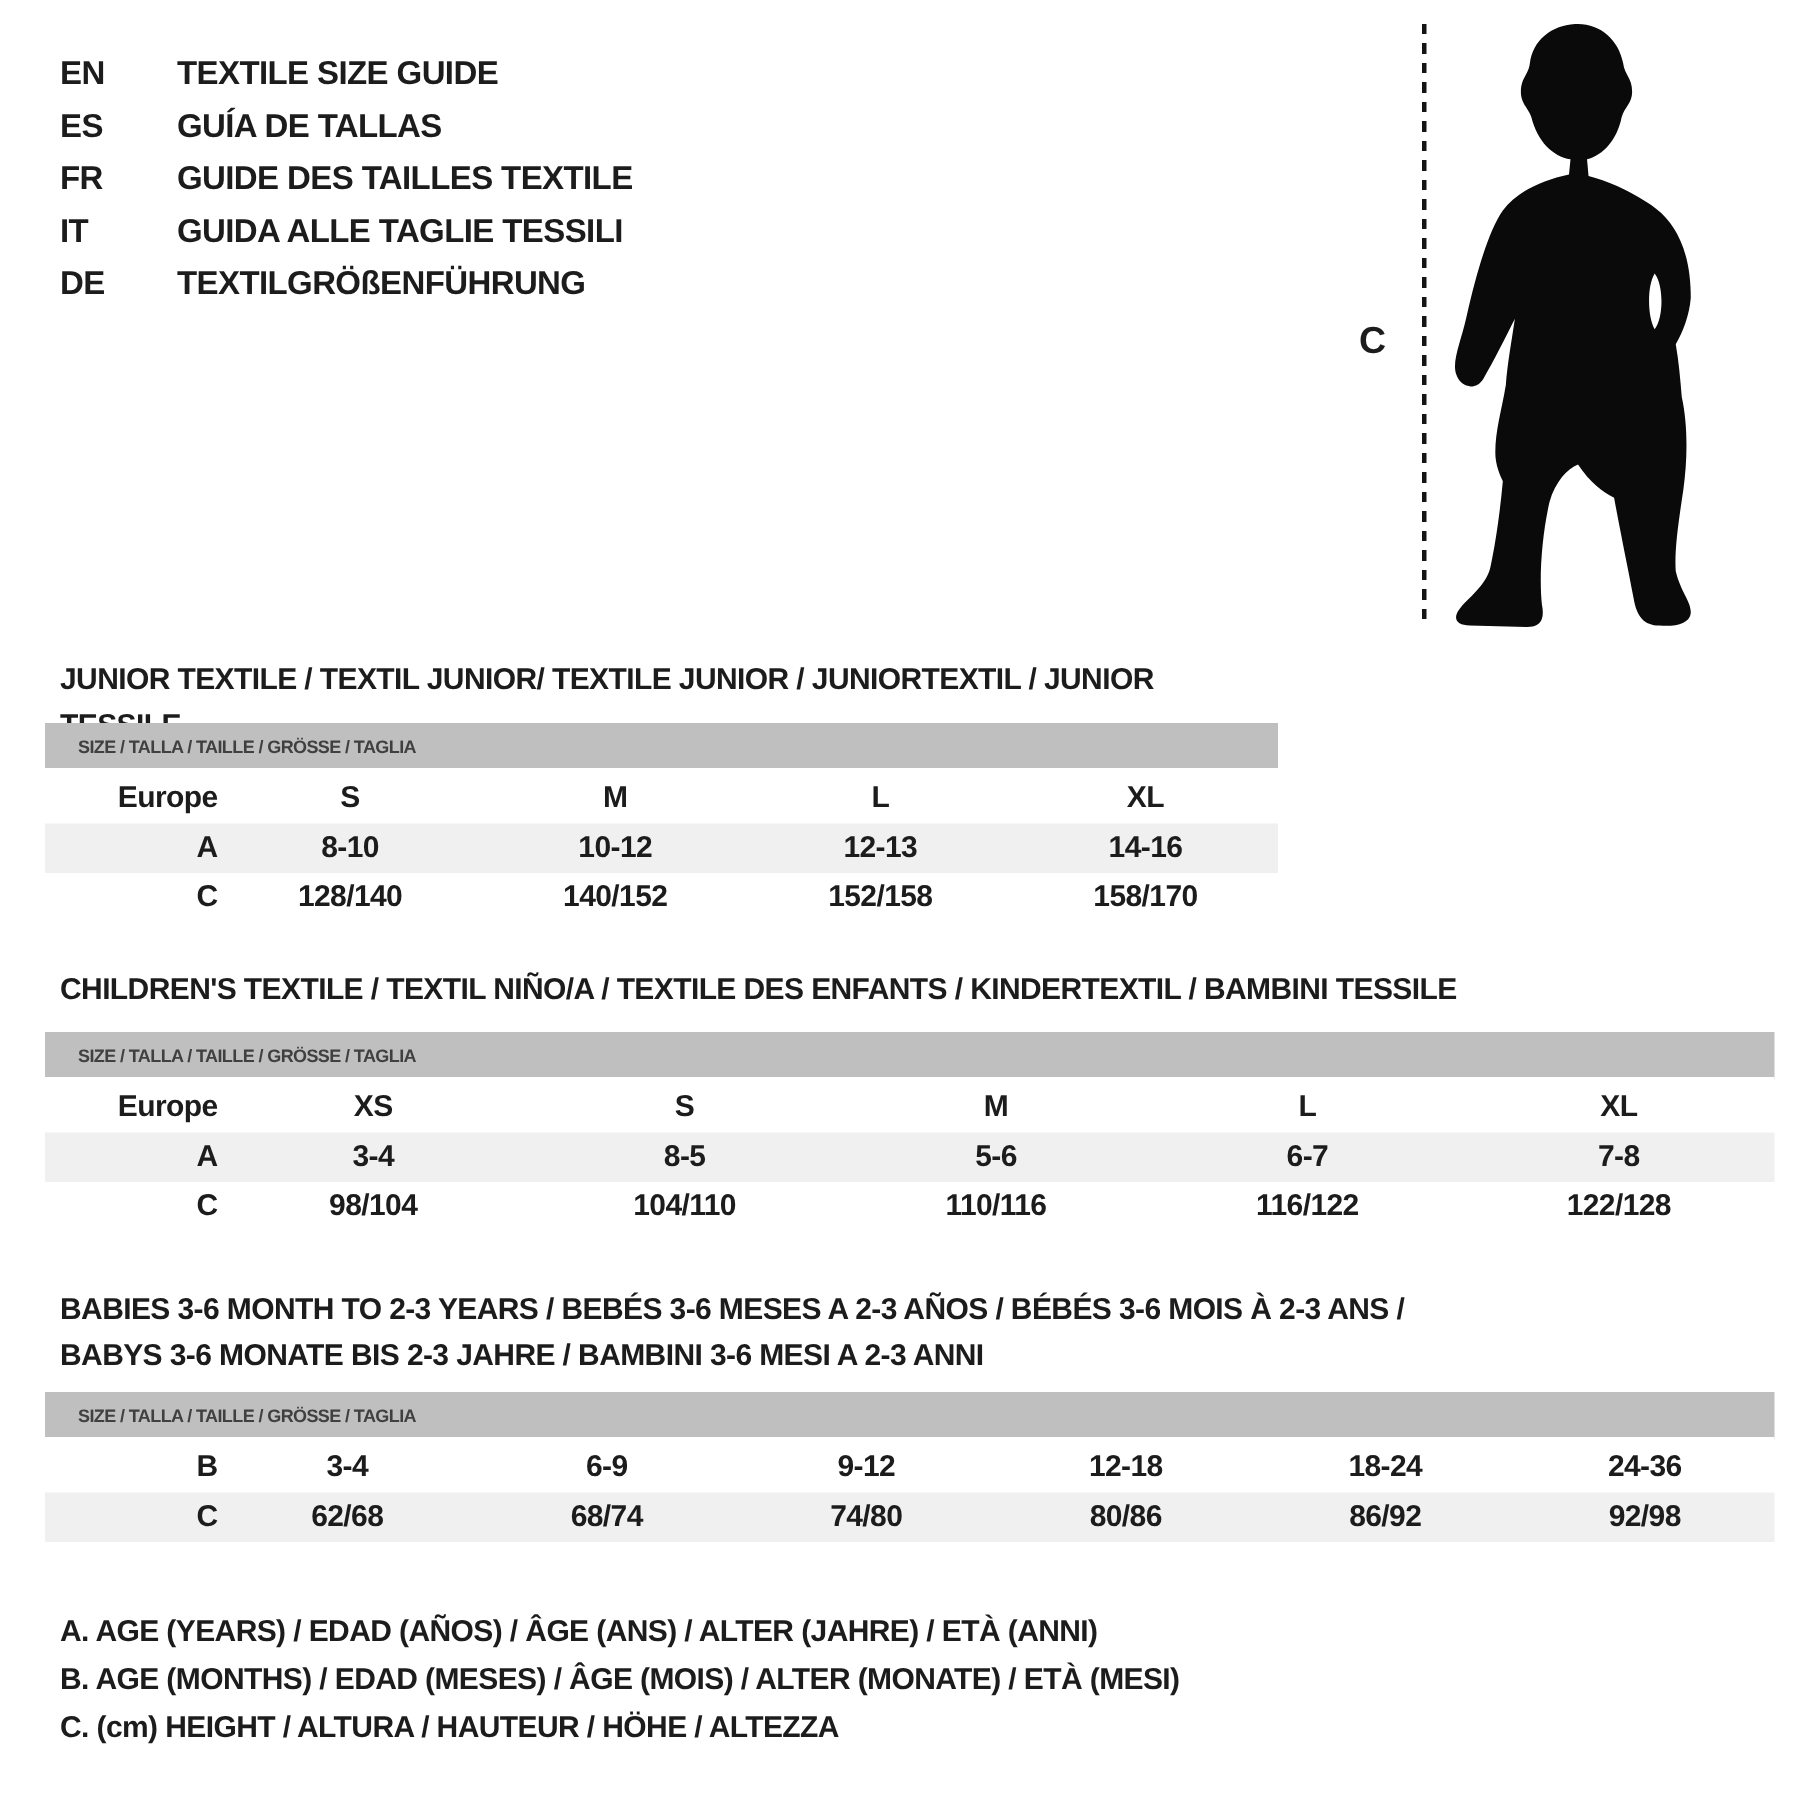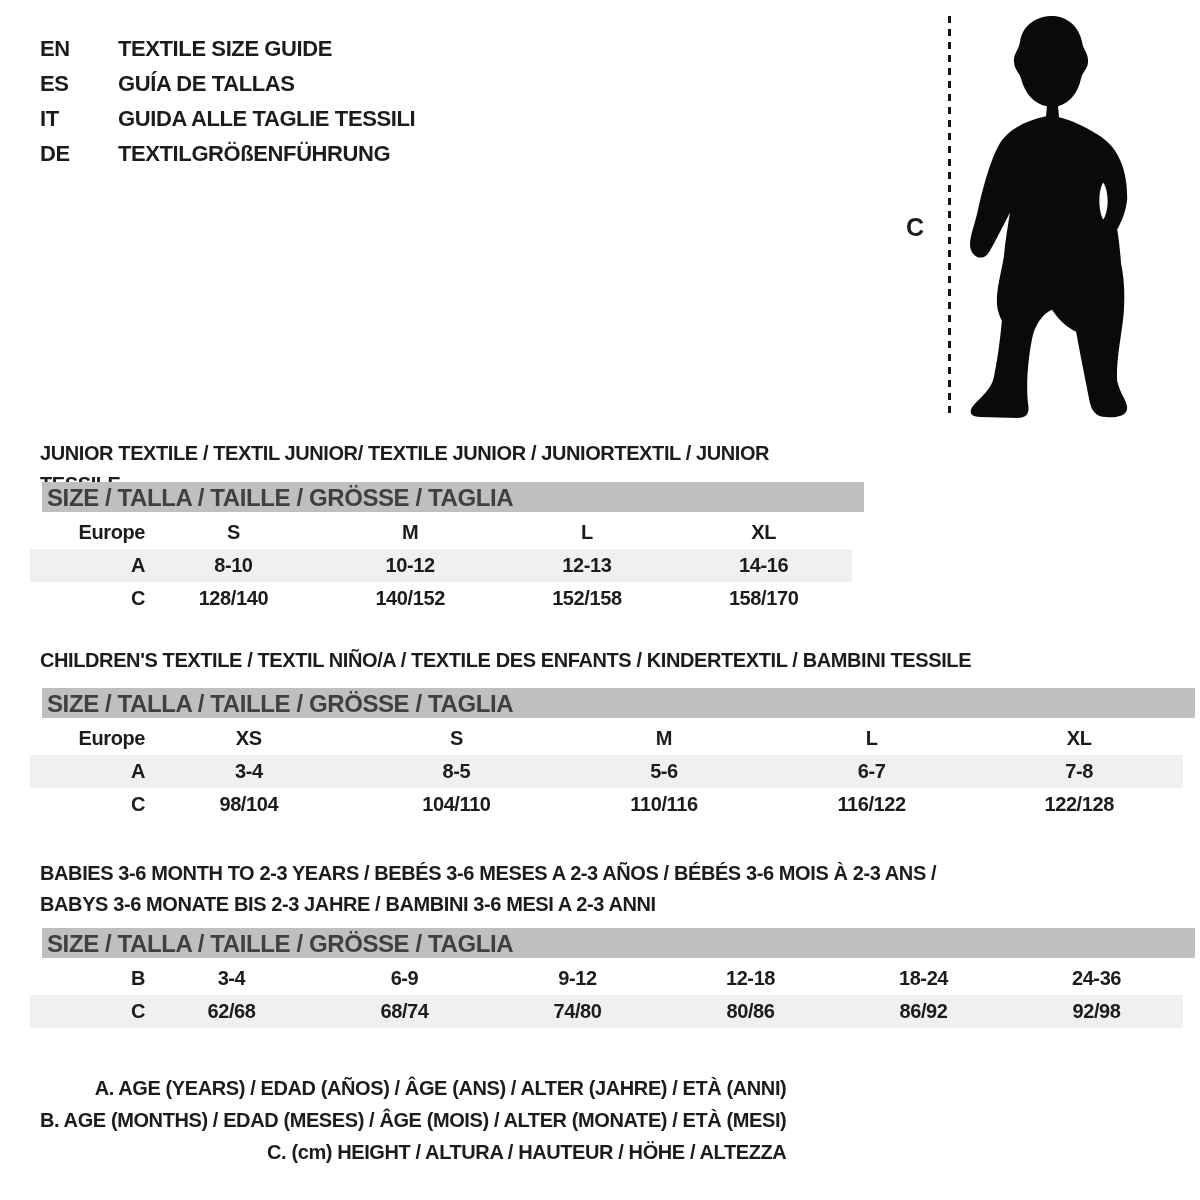--- a/index.html
+++ b/index.html
@@ -21,52 +21,56 @@
   .silhouette{position:absolute;left:963px;top:14px;}
   
   .section{position:absolute;left:30px;}
   .sec-junior{top:438px;width:822px;}
   .sec-children{top:645px;width:1153px;}
   .sec-babies{top:858px;width:1153px;}
   .section-heading{
     position:absolute;left:10px;top:0;font-size:20px;line-height:31px;white-space:pre-line;
   }
   .size-bar{
-    position:absolute;left:12px;width:100%;height:32px;box-sizing:border-box;
-    background:#bfbfbf;color:#404040;font-size:24px;line-height:32px;padding-left:5px;
+    position:absolute;left:0;width:100%;height:32px;box-sizing:border-box;
+    background:#bfbfbf;color:#404040;font-size:12px;line-height:32px;padding-left:22px;
     border-bottom:2px solid #ffffff;
   }
   .sec-junior .size-bar{top:44px;}
   .sec-children .size-bar{top:43px;}
   .sec-babies .size-bar{top:70px;}
   .rows{position:absolute;left:0;width:100%;}
   .sec-junior .rows{top:78px;}
   .sec-children .rows{top:77px;}
   .sec-babies .rows{top:104px;}
   .trow{display:grid;height:33px;line-height:33px;font-size:20px;}
   .trow.shaded{background:#f0f0f0;}
   .tcell{text-align:center;}
   .tlabel{text-align:right;padding-left:10px;}
   
-  .legend{position:absolute;left:40px;top:1072px;text-align:right;}
+  .legend{position:absolute;left:40px;top:1072px;}
   .legend-line{font-size:20px;line-height:32px;}
 </style>
 </head>
 <body>
 
 <div class="canvas">
 
   <div class="lang-list" id="langList">
       <div class="lang-row">
         <div class="lang-code">EN</div>
         <div class="lang-title">TEXTILE SIZE GUIDE</div>
       </div>
       <div class="lang-row">
         <div class="lang-code">ES</div>
         <div class="lang-title">GUÍA DE TALLAS</div>
+      </div>
+      <div class="lang-row">
+        <div class="lang-code">FR</div>
+        <div class="lang-title">GUIDE DES TAILLES TEXTILE</div>
       </div>
       <div class="lang-row">
         <div class="lang-code">IT</div>
         <div class="lang-title">GUIDA ALLE TAGLIE TESSILI</div>
       </div>
       <div class="lang-row">
         <div class="lang-code">DE</div>
         <div class="lang-title">TEXTILGRÖßENFÜHRUNG</div>
       </div>
     </div>

